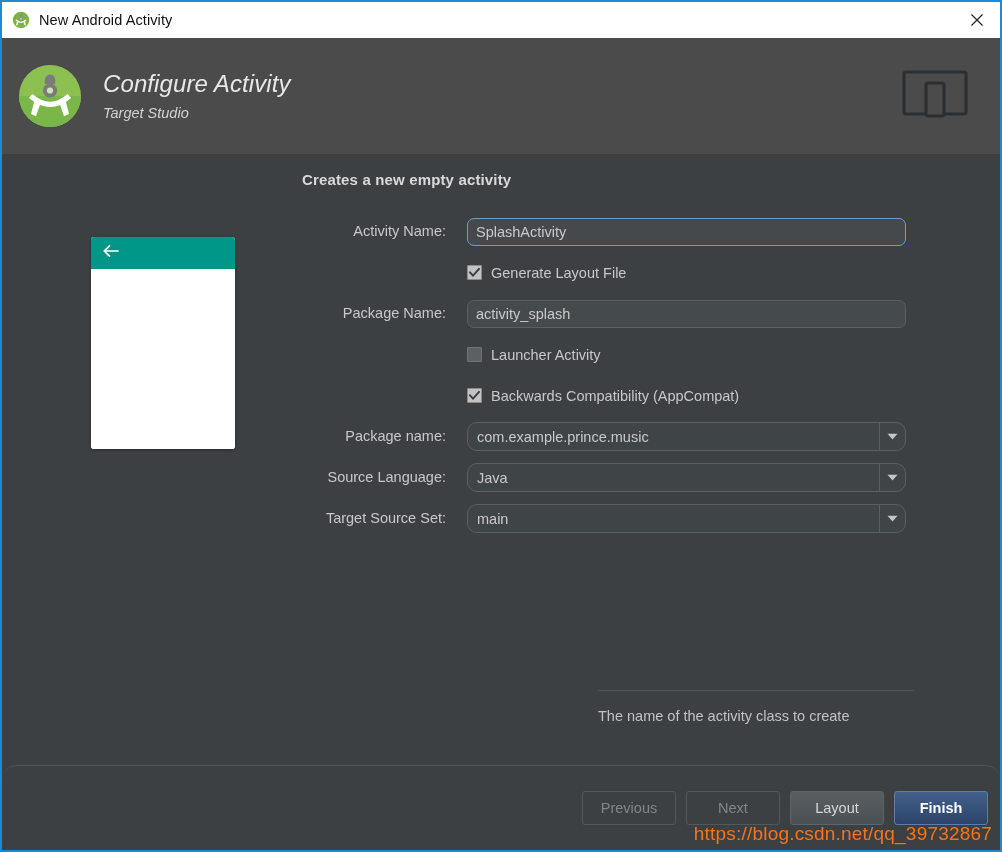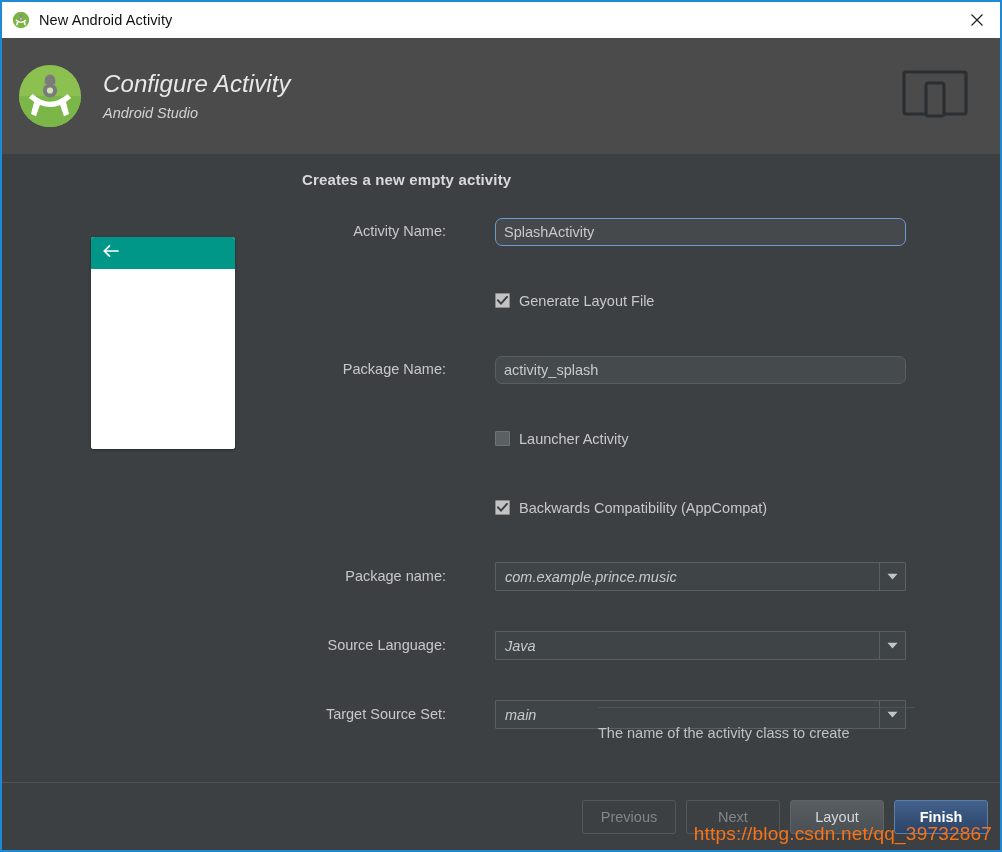--- a/index.html
+++ b/index.html
@@ -155,21 +155,20 @@
   }
 
   .form-grid {
     margin-top: 23px;
     display: grid;
     grid-template-columns: 167px 1fr;
     column-gap: 0px;
     row-gap: 0px;
     align-items: center;
     padding-right: 94px;
-    gap: 28px;
   }
   .lbl {
     font-size: 14.5px;
     color: #c8c8c8;
     text-align: right;
     padding-right: 21px;
     box-sizing: border-box;
     height: 41px;
     line-height: 41px;
     white-space: nowrap;
@@ -231,23 +230,22 @@
     white-space: nowrap;
   }
 
   
   .combo {
     width: 100%;
     height: 29px;
     box-sizing: border-box;
     display: flex;
     border: 1px solid #5a5f63;
-    border-radius: 1px;
+    border-radius: 10px;
     background: #3f4447;
-    font-style: italic;
   }
   .combo-value {
     flex: 1 1 auto;
     display: flex;
     align-items: center;
     padding-left: 9px;
     font-size: 14.5px;
     color: #c9c9c9;
     overflow: hidden;
     white-space: nowrap;
@@ -274,30 +272,31 @@
     background: #4e5356;
     margin-bottom: 17px;
   }
   .help-text {
     font-size: 14.5px;
     color: #c2c2c2;
   }
 
   
   .footer {
-    height: 68px;
+    height: 85px;
     flex: 0 0 auto;
     background: #3c4043;
     border-top: 1px solid #4e5356;
     display: flex;
     align-items: center;
     justify-content: flex-end;
     padding-right: 12px;
     box-sizing: border-box;
     position: relative;
+    border-radius: 15px;
   }
   .btn {
     height: 34px;
     min-width: 94px;
     margin-left: 10px;
     border-radius: 3px;
     font-size: 14.5px;
     font-family: "Liberation Sans", sans-serif;
     display: flex;
     align-items: center;
@@ -381,21 +380,21 @@
         <path d="M33 11.5 a5.2 5.2 0 0 1 5.2 5.2 v4.4 h-10.4 v-4.4 a5.2 5.2 0 0 1 5.2 -5.2 z" fill="#7b7b7b"></path>
         <circle cx="33" cy="27.5" r="7.1" fill="#7b7b7b"></circle>
         <circle cx="33" cy="27.5" r="3.1" fill="#cfe3b8"></circle>
         <path d="M15.5 31.0 q17.5 15.5 35.0 0 l3.6 3.9 q-20.3 18.0 -42.2 0 z" fill="#ffffff"></path>
         <path d="M17.6 36.5 l6.0 3.4 l-4.6 13.4 l-5.0 -2.4 z" fill="#ffffff"></path>
         <path d="M48.4 36.5 l-6.0 3.4 l4.6 13.4 l5.0 -2.4 z" fill="#ffffff"></path>
       </svg>
     </span>
     <div class="header-text">
       <span class="header-title">Configure Activity</span>
-      <span class="header-sub">Android Studio</span>
+      <span class="header-sub">Target Studio</span>
     </div>
     <span class="header-device-icon">
       <svg width="66" height="52" viewBox="0 0 66 52">
         <rect x="2" y="4" width="62" height="42" rx="2" fill="none" stroke="#2c2f31" stroke-width="3.2"></rect>
         <rect x="24" y="15" width="18" height="33" rx="2.5" fill="#4b4b4b" stroke="#2c2f31" stroke-width="3.2"></rect>
       </svg>
     </span>
   </div>
 
   <div class="body">

